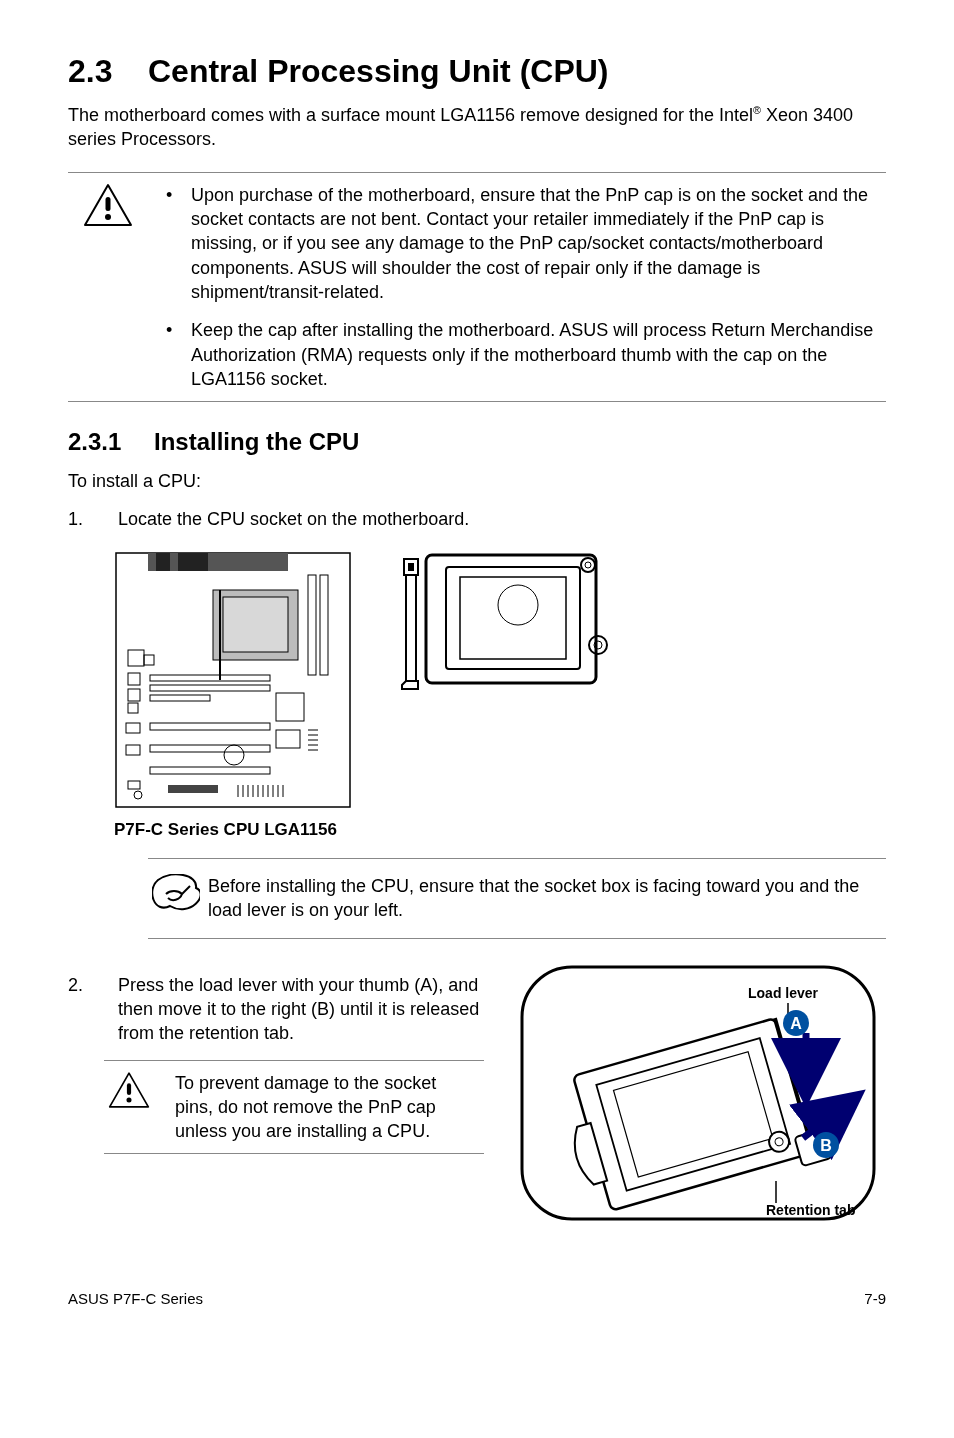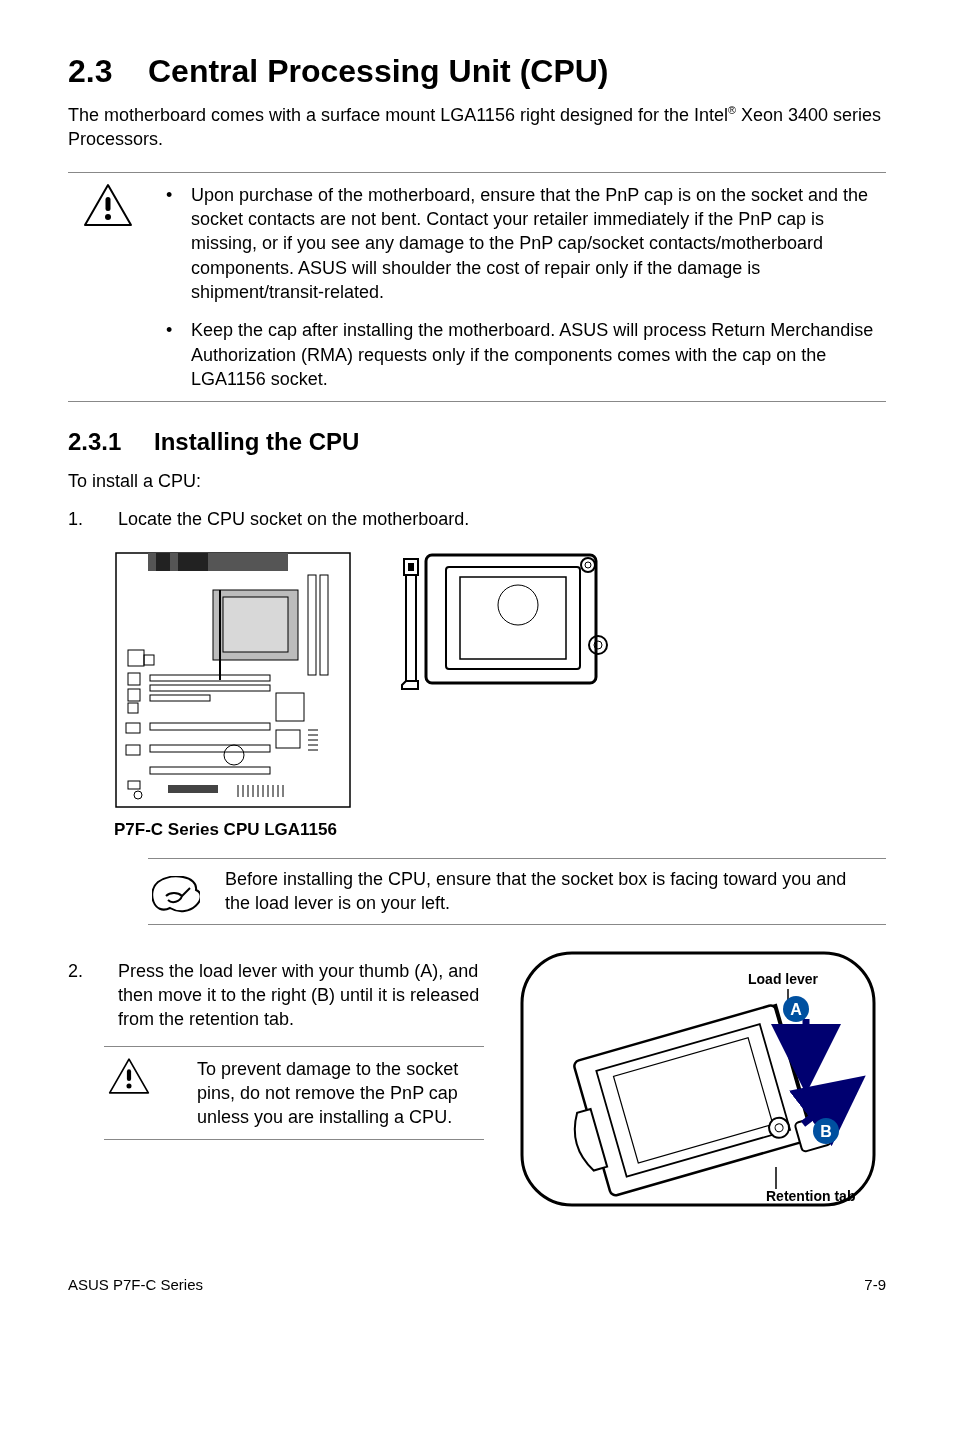--- a/index.html
+++ b/index.html
@@ -40,21 +40,21 @@
     justify-content: center;
     padding-top: 0;
   }
   .callout .text-col { flex: 1; padding-right: 10px; }
   .callout ul { margin: 0; padding-left: 18px; list-style: none; }
   .callout li { position: relative; padding-left: 25px; margin-bottom: 14px; }
   .callout li:last-child { margin-bottom: 0; }
   .callout li::before { content: "•"; position: absolute; left: 0; top: 0; }
   .callout.inline {
     display: flex;
-    gap: 43px;
+    gap: 21px;
     max-width: 380px;
   }
   .callout.inline .icon-col { flex: 0 0 50px; }
 
   h2.sub {
     font-size: 24px;
     font-weight: bold;
     margin: 20px 0 10px 0;
   }
   h2.sub .secnum { display: inline-block; width: 86px; }
@@ -74,24 +74,23 @@
   .caption {
     font-weight: bold;
     font-size: 17px;
     margin: -2px 0 12px 46px;
   }
 
   .note-box {
     border-top: 1px solid #888;
     border-bottom: 1px solid #888;
     margin: 16px 0 24px 80px;
-    padding: 8px 0;
-    display: flex;
-    gap: 22px;
-    align-items: flex-end;
+    padding: 15px 0;
+    display: flex;
+    gap: 5px;
   }
   .note-box .icon-col { flex: 0 0 55px; display:flex; justify-content:center; }
   .note-box .text-col { flex: 1; padding-right: 10px; }
 
   .step2-area { display: flex; align-items: flex-start; gap: 20px; }
   .step2-left { flex: 0 0 430px; }
   .step2-right { flex: 1; }
   .socket-lever-svg { width: 360px; height: 260px; }
   .lbl {
     font-weight: bold;
@@ -110,35 +109,35 @@
 </head>
 <body>
 
 <div class="page">
 
   <h1 class="main">
     <span class="secnum">2.3</span><span>Central Processing Unit (CPU)</span>
   </h1>
 
   <p class="intro">
-    <span>The motherboard comes with a surface mount LGA1156 right designed for the Intel</span><sup>®</sup><span> Xeon 3400 series Processors.</span>
+    <span>The motherboard comes with a surface mount LGA1156 remove designed for the Intel</span><sup>®</sup><span> Xeon 3400 series Processors.</span>
   </p>
 
   <div class="callout">
     <div class="icon-col">
       <svg width="50" height="44" viewBox="0 0 50 44">
         <polygon points="25,2 48,42 2,42" fill="none" stroke="#000" stroke-width="2" stroke-linejoin="round"></polygon>
         <rect x="22.5" y="14" width="5" height="14" rx="2.5" fill="#000"></rect>
         <circle cx="25" cy="34" r="3" fill="#000"></circle>
       </svg>
     </div>
     <div class="text-col">
       <ul>
         <li>Upon purchase of the motherboard, ensure that the PnP cap is on the socket and the socket contacts are not bent. Contact your retailer immediately if the PnP cap is missing, or if you see any damage to the PnP cap/socket contacts/motherboard components. ASUS will shoulder the cost of repair only if the damage is shipment/transit-related.</li>
-        <li>Keep the cap after installing the motherboard. ASUS will process Return Merchandise Authorization (RMA) requests only if the components comes with the cap on the LGA1156 socket.</li>
+        <li>Keep the cap after installing the motherboard. ASUS will process Return Merchandise Authorization (RMA) requests only if the motherboard thumb with the cap on the LGA1156 socket.</li>
       </ul>
     </div>
   </div>
 
   <h2 class="sub">
     <span class="secnum">2.3.1</span><span>Installing the CPU</span>
   </h2>
 
   <p class="body-text">To install a CPU:</p>
 

